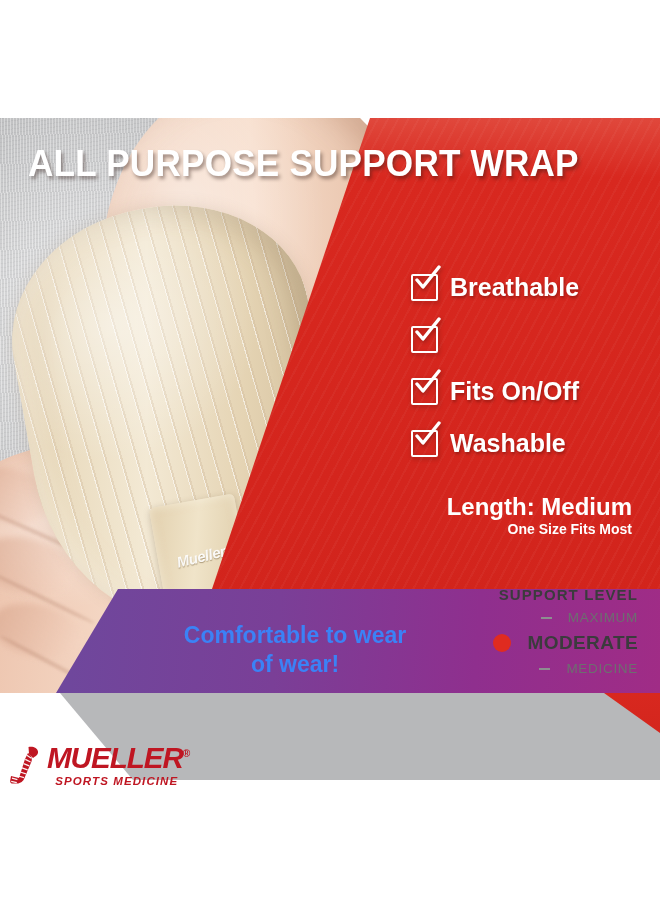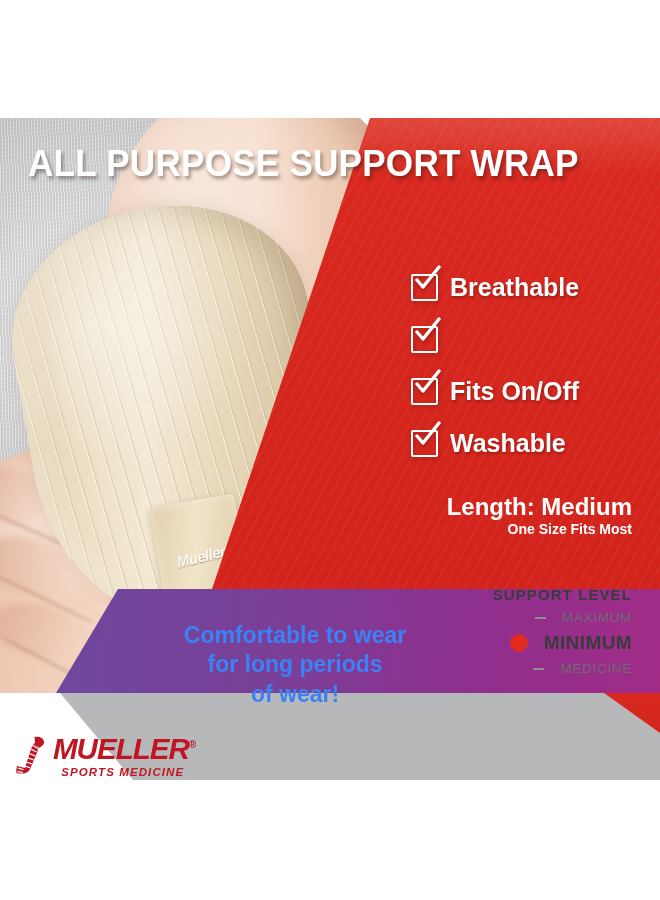--- a/index.html
+++ b/index.html
@@ -114,34 +114,34 @@
     filter:drop-shadow(1px 2px 2px rgba(70,12,8,.40));}
   .chk svg{position:absolute;left:1px;top:-8px;width:26px;height:26px;overflow:visible;}
   .feat .lbl{font-weight:bold;font-size:25px;color:#ffffff;white-space:nowrap;
     text-shadow:1px 2px 3px rgba(70,12,8,.40);}
 
   #lengthbox{position:absolute;left:0;top:494px;width:656px;text-align:right;padding-right:24px;
     box-sizing:border-box;}
   #lengthbox .l1{font-weight:bold;font-size:24px;color:#ffffff;line-height:1.12;}
   #lengthbox .l2{font-weight:bold;font-size:14px;color:#ffffff;line-height:1.18;}
 
-  #supportwrap{position:absolute;left:0;top:586px;width:660px;padding-right:28px;
+  #supportwrap{position:absolute;left:0;top:586px;width:660px;padding-right:22px;
     box-sizing:border-box;text-align:right;}
   #supportwrap .sl{font-weight:bold;font-size:15px;letter-spacing:1.1px;color:#3b3b3d;}
   .lvl{display:flex;align-items:center;justify-content:flex-end;gap:16px;margin-top:7px;}
   .lvl .dash{width:11px;height:2px;background:#8d8e90;display:inline-block;}
   .lvl .t{font-size:13.5px;letter-spacing:.7px;color:#6d6e70;font-weight:normal;}
   .lvl.active .t{font-size:19px;font-weight:bold;letter-spacing:.4px;color:#3b3b3d;}
   .lvl .dot{width:18px;height:18px;border-radius:50%;background:#e02b20;display:inline-block;}
 
   #tagline{position:absolute;left:150px;top:621px;width:290px;text-align:center;
     font-weight:bold;font-size:23px;line-height:1.28;color:#3b82f6;}
 
   
-  #logo{position:absolute;left:14px;top:735px;width:200px;height:52px;display:flex;align-items:flex-start;}
+  #logo{position:absolute;left:8px;top:735px;width:200px;height:52px;display:flex;align-items:flex-end;}
   #logo .mark{width:36px;height:42px;flex:0 0 36px;margin-right:3px;}
   #logo .words{display:flex;flex-direction:column;justify-content:center;}
   #logo .m1{font-style:italic;font-weight:bold;font-size:29px;letter-spacing:-1px;color:#bf1622;
     line-height:1;transform:scaleX(1.02);transform-origin:left;}
   #logo .m1 sup{font-size:10px;vertical-align:super;font-style:normal;}
   #logo .m2{font-style:italic;font-weight:bold;font-size:11.5px;letter-spacing:1.1px;color:#bf1622;
     text-align:center;margin-top:2px;}
 </style>
 </head>
 <body>
@@ -228,32 +228,31 @@
   <div id="supportwrap">
     <div class="sl">SUPPORT LEVEL</div>
 
     <div class="lvl">
       <span class="dash"></span>
       <span class="t">MAXIMUM</span>
     </div>
 
     <div class="lvl active">
       <span class="dot"></span>
-      <span class="t">MINIMUM</span>
+      <span class="t">MODERATE</span>
     </div>
 
     <div class="lvl">
       <span class="dash"></span>
       <span class="t">MEDICINE</span>
     </div>
   </div>
 
   <div id="tagline">
     <div>Comfortable to wear</div>
-    <div>for long periods</div>
     <div>of wear!</div>
   </div>
 
   <div id="logo">
     <span class="mark">
       <svg viewBox="0 0 36 42" aria-hidden="true">
         <g fill="#bf1622">
           <path d="M20.5 2 C25 1 29.5 3 30 6.5 C30.5 10 27 11.5 25 13 L21 9 Z"></path>
           <path d="M20 8 C23 10 24.5 13 23.5 16.5 L16.5 33 C15.5 36 12.5 38.5 9 38.5
                    L5 38.5 C3 38.5 2 37.5 2.2 35.8 L3 31 L11 33 L17 14 Z"></path>

